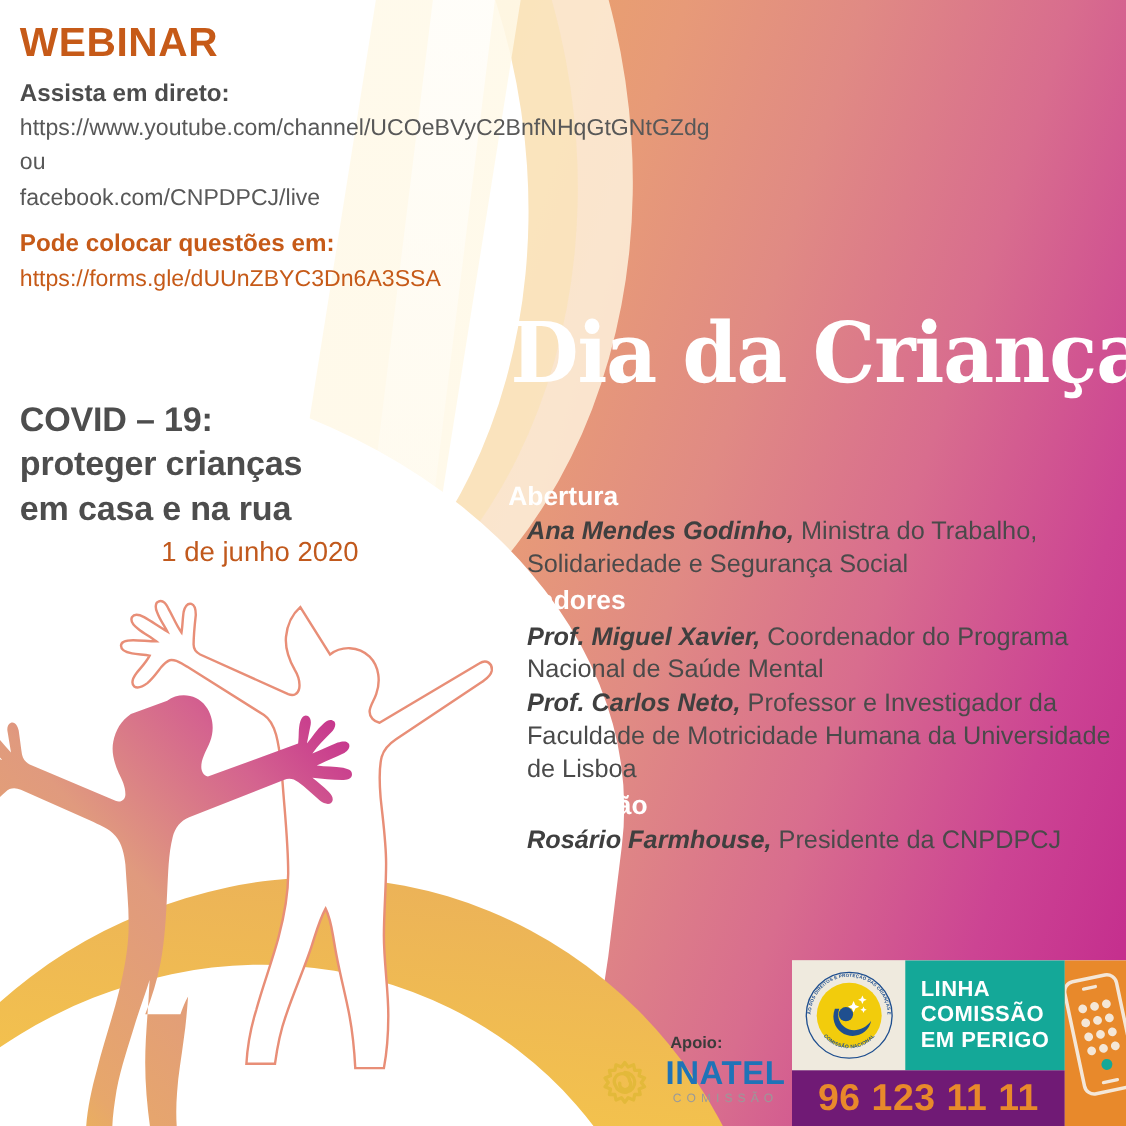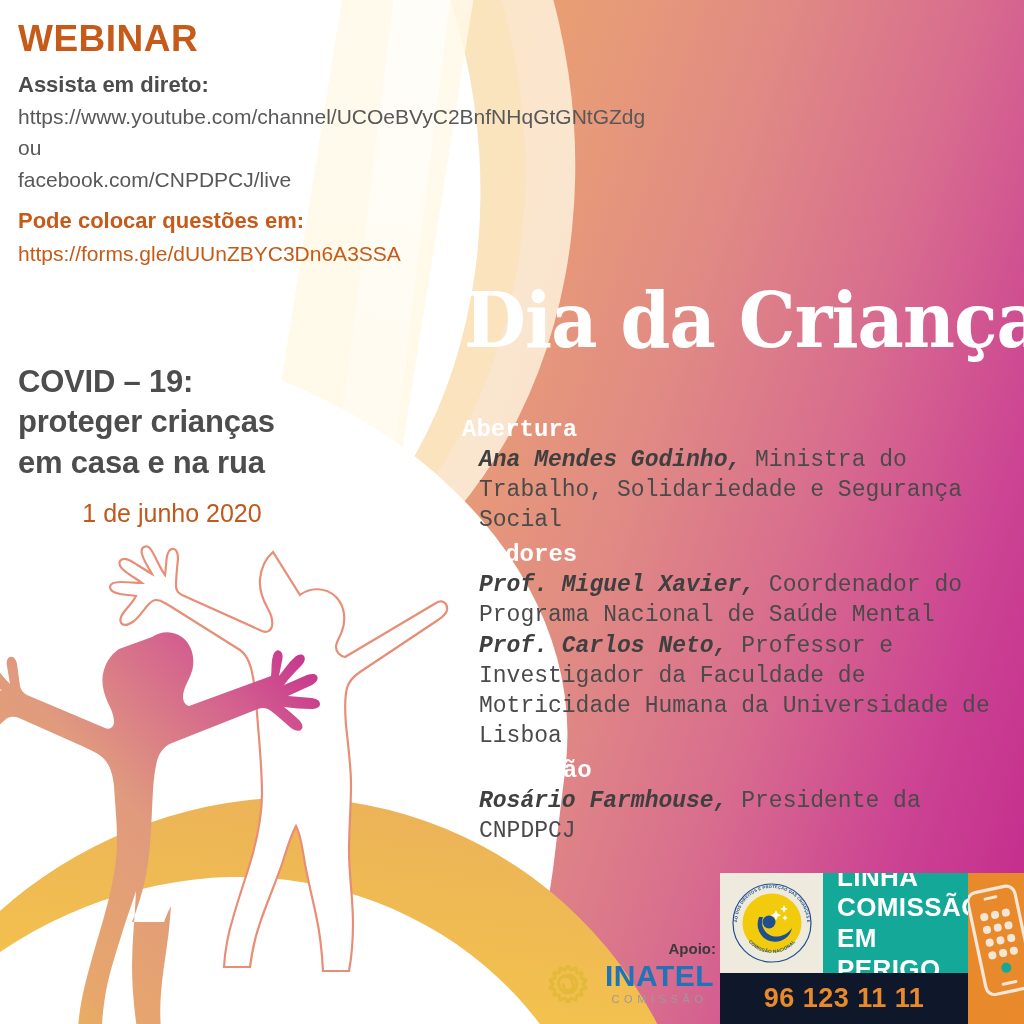--- a/index.html
+++ b/index.html
@@ -163,25 +163,25 @@
     z-index: 6;
   }
   .covid-title {
     font-size: 31px;
     font-weight: bold;
     color: #4d4d4d;
     line-height: 1.30;
     letter-spacing: -0.2px;
   }
   .covid-date {
-    text-align: center;
+    text-align: right;
     font-size: 25px;
     color: #c1591d;
     line-height: 1.32;
-    margin-top: 14px;
+    margin-top: 3px;
     padding-right: 22px;
   }
 
   
   .main-title {
     position: absolute;
     left: 464px;
     top: 283px;
     z-index: 6;
     font-family: "DejaVu Serif", serif;
@@ -192,24 +192,23 @@
     transform: scaleX(0.94);
     transform-origin: left top;
     line-height: 1;
     white-space: nowrap;
   }
 
   
   .programme {
     position: absolute;
     left: 462px;
-    top: 414px;
+    top: 436px;
     width: 560px;
     z-index: 6;
-    font-family: Liberation Mono, monospace;
   }
   .prog-section { margin-bottom: 3px; }
   .prog-head {
     font-size: 24px;
     font-weight: bold;
     color: #ffffff;
     line-height: 1.35;
   }
   .prog-entry {
     font-size: 23px;
@@ -241,21 +240,21 @@
     top: 940px;
     z-index: 7;
     width: 170px;
     text-align: center;
   }
   .apoio-label {
     font-size: 15px;
     font-weight: bold;
     color: #3b3b3b;
     margin-bottom: 4px;
-    text-align: right;
+    text-align: center;
     padding-left: 4px;
   }
   .inatel-row {
     display: flex;
     align-items: center;
     gap: 15px;
   }
   .inatel-text { line-height: 1; }
   .inatel-name {
     font-size: 30px;
@@ -297,41 +296,41 @@
     grid-column: 2;
     grid-row: 1;
     background: #14a898;
     display: flex;
     flex-direction: column;
     justify-content: center;
     padding-left: 14px;
   }
   .badge-green-line {
     color: #ffffff;
-    font-size: 26px;
+    font-size: 20px;
     font-weight: bold;
     letter-spacing: 0.4px;
     line-height: 1.18;
   }
   .badge-phone {
     grid-column: 3;
     grid-row: 1 / span 2;
     background: #e8892b;
     position: relative;
     overflow: hidden;
   }
   .badge-number {
     grid-column: 1 / span 2;
     grid-row: 2;
-    background: #0f172a;
+    background: #701a75;
     display: flex;
     align-items: center;
     justify-content: center;
     color: #e8892b;
-    font-size: 27px;
+    font-size: 34px;
     font-weight: bold;
     letter-spacing: 0.5px;
   }
   .cnp-ring-text {
     font-size: 4.1px;
     fill: #1f4f8f;
     font-family: "Liberation Sans", sans-serif;
     font-weight: bold;
     letter-spacing: 0.18px;
   }

